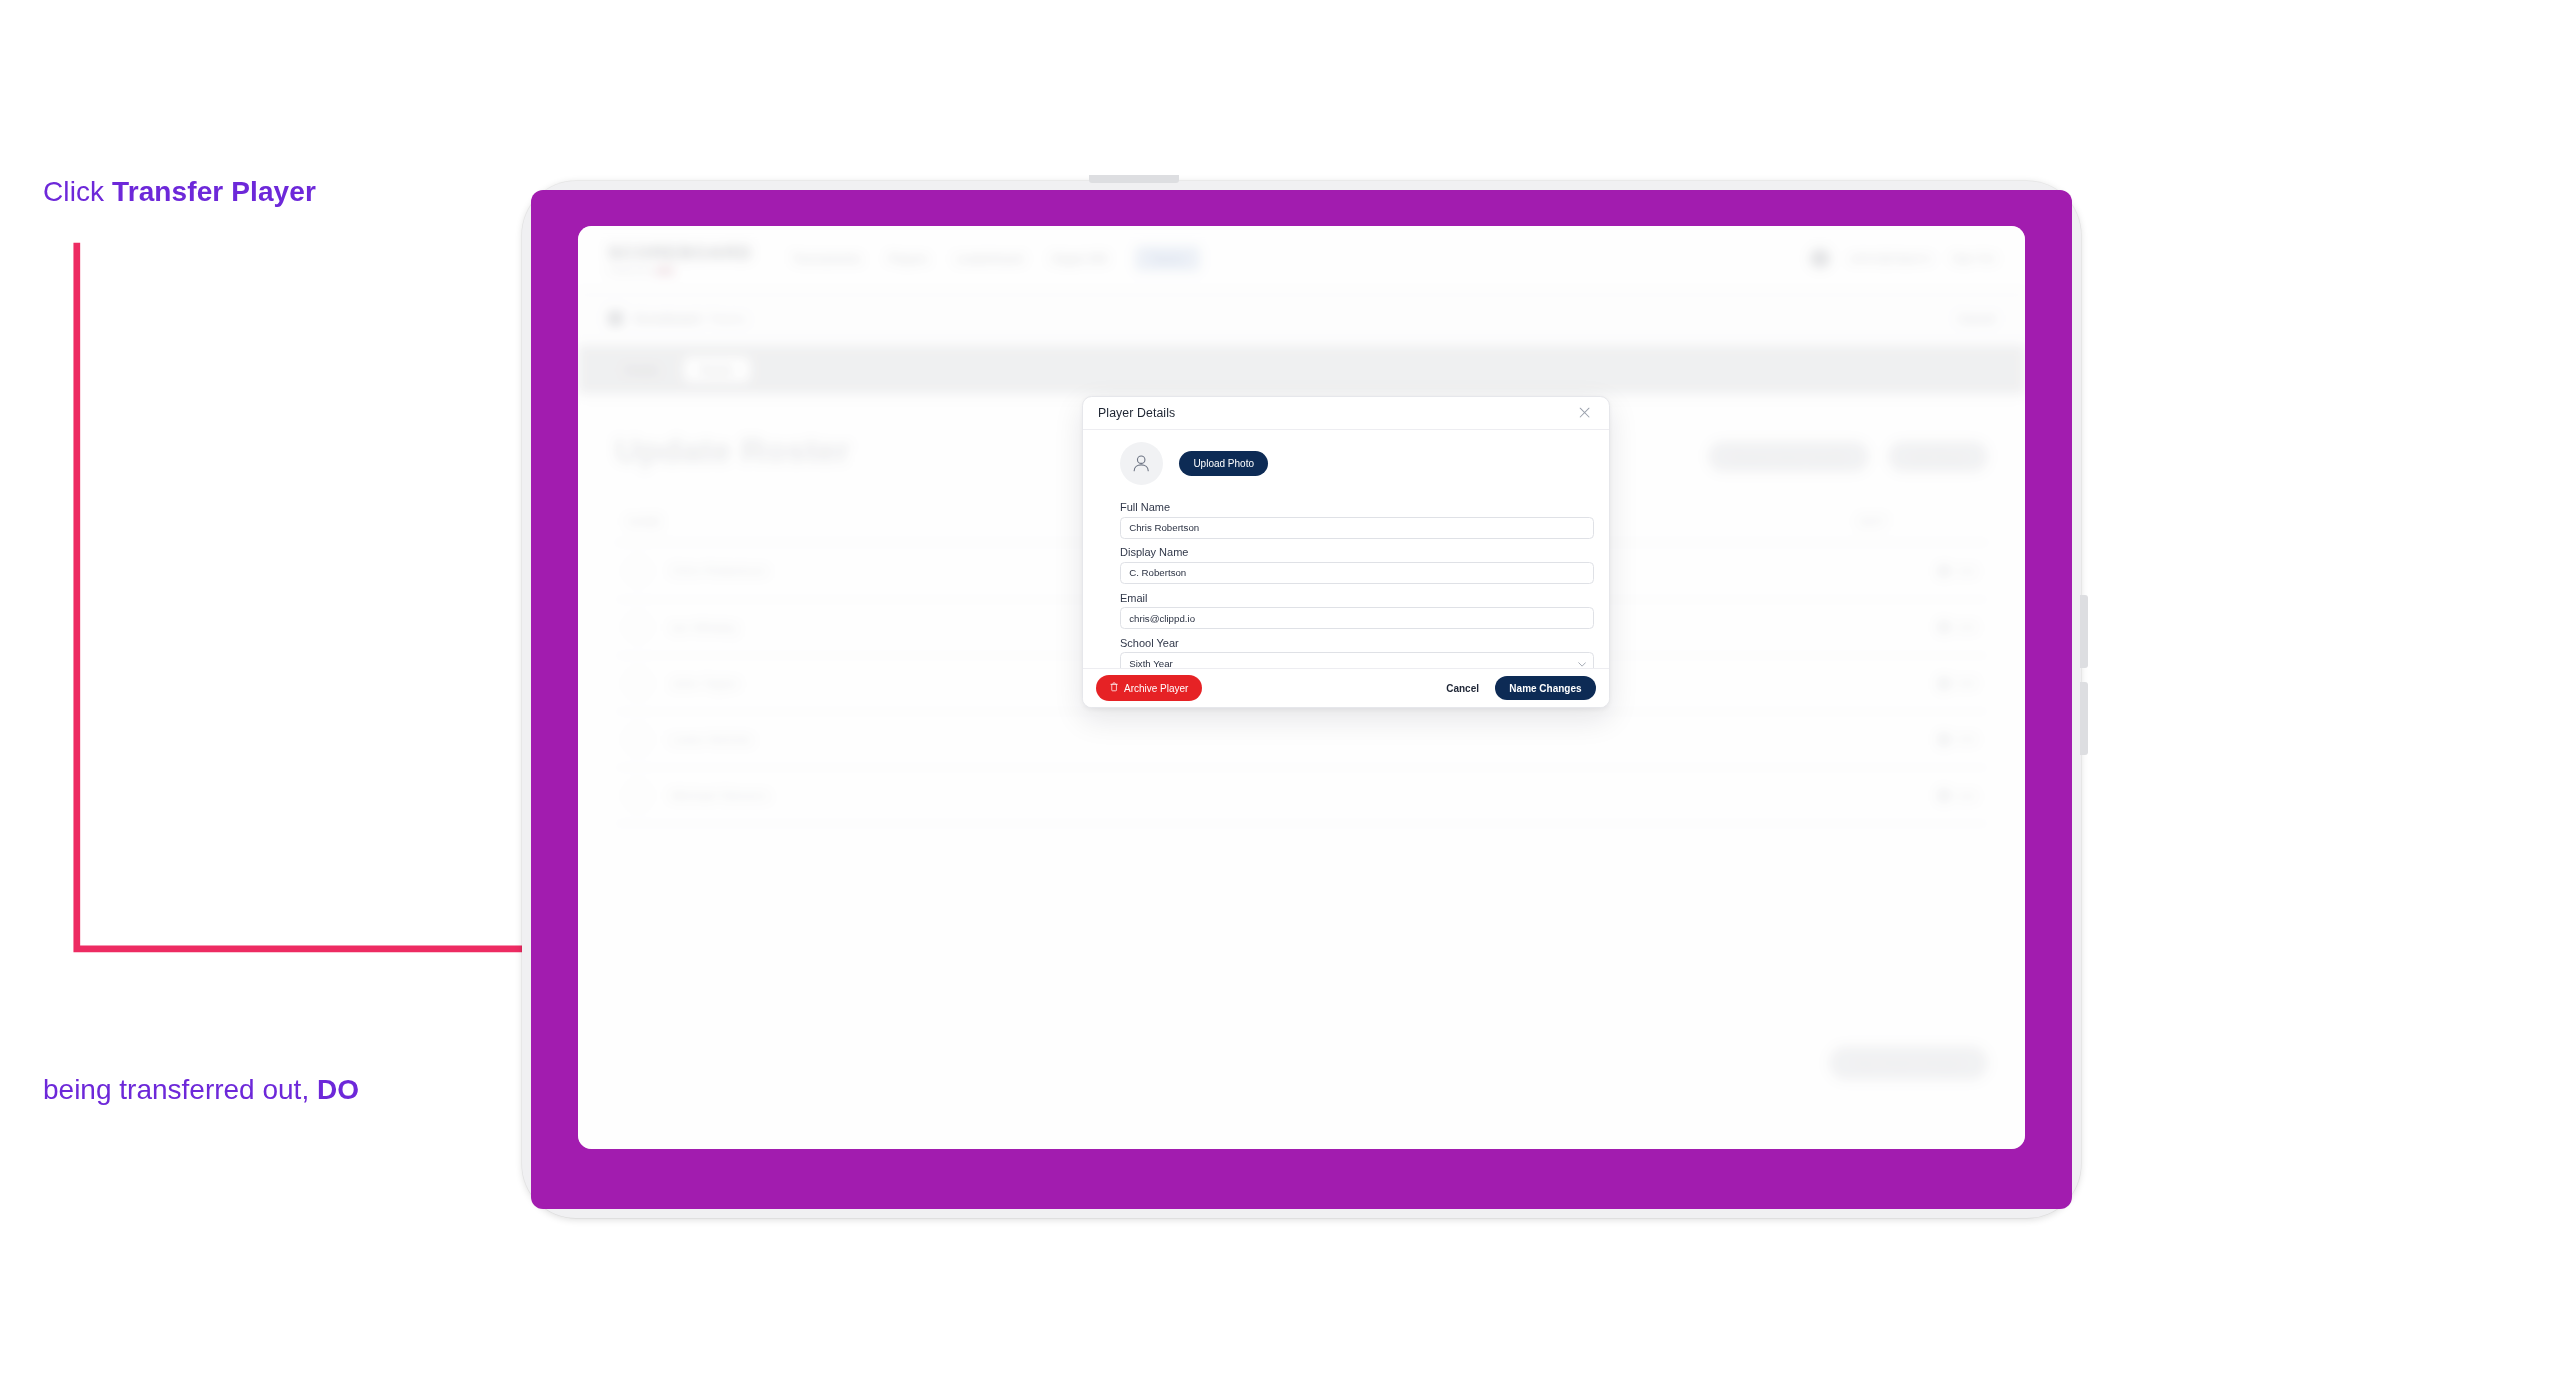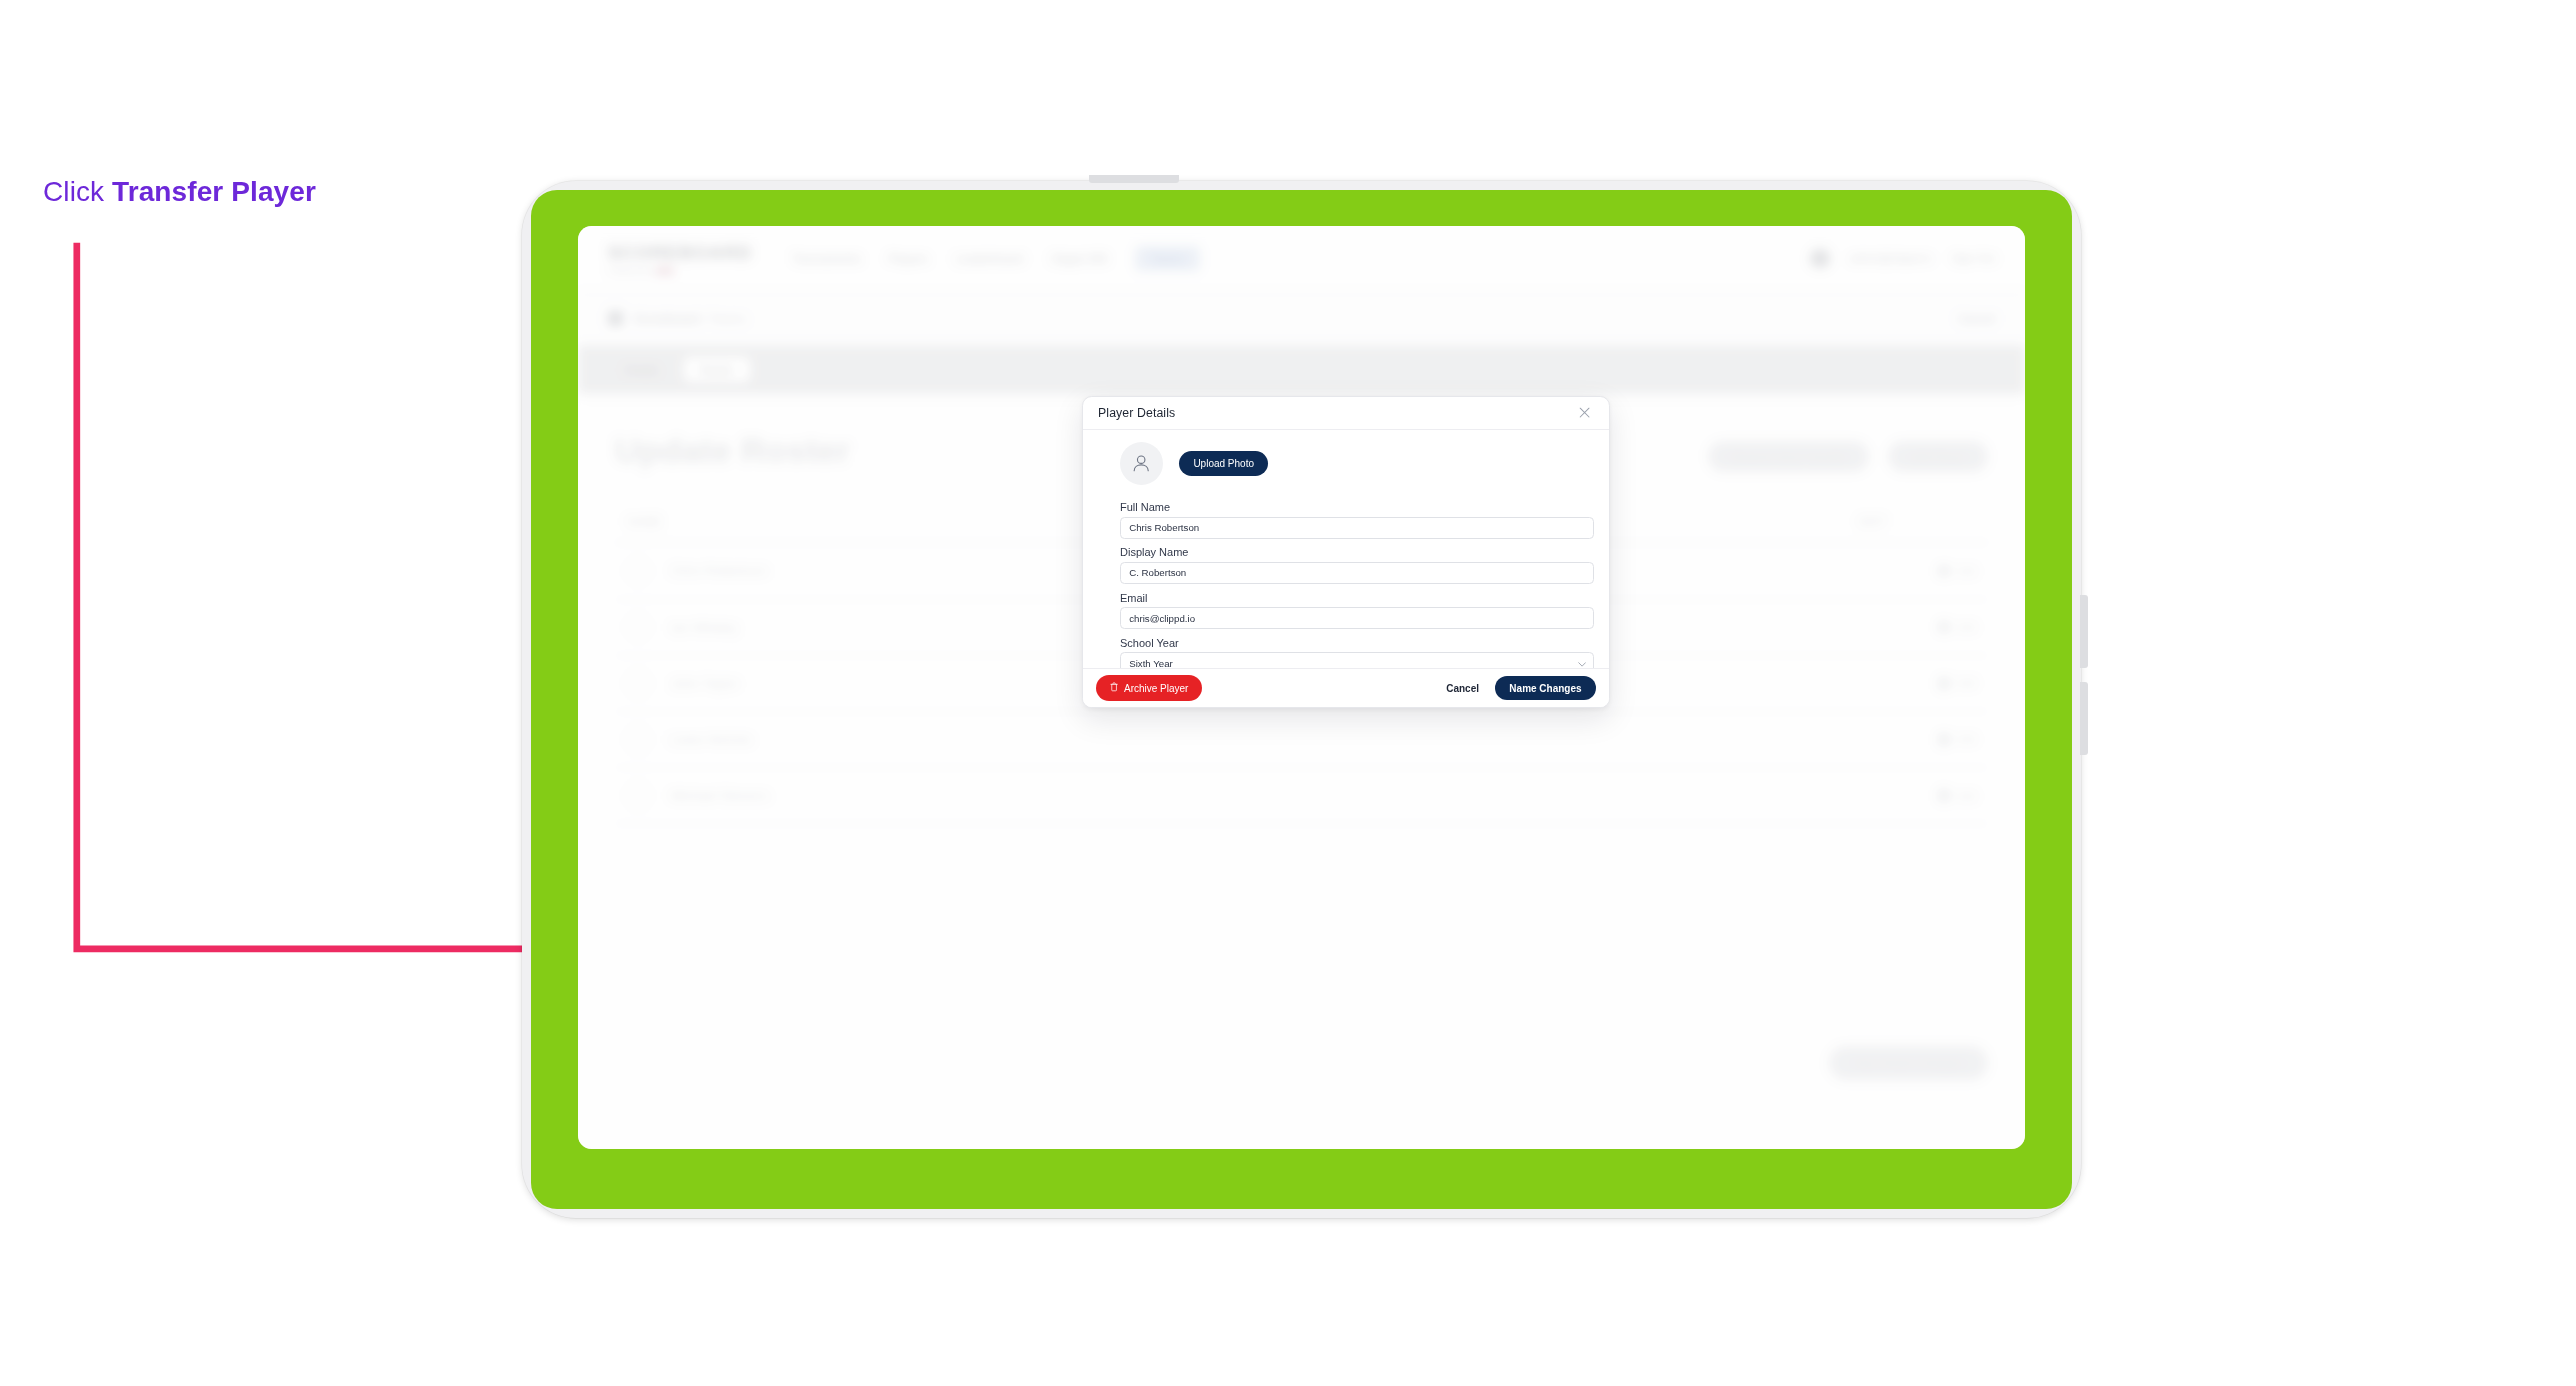--- a/index.html
+++ b/index.html
@@ -19,21 +19,21 @@
 
   
   #tablet{
     position:absolute; left:522px; top:181px; width:1559px; height:1037px;
     background:#f0f0f2;
     border-radius:54px;
     box-shadow:0 1.5px 7.5px rgba(0,0,0,.13), 0 0 0 0.7px rgba(0,0,0,.06);
   }
   #tablet-inner{
     position:absolute; left:9px; top:9px; right:9px; bottom:9px;
-    background:#84cc16; border-radius:26px;
+    background:#a21caf; border-radius:12px;
   }
   #screen{
     position:absolute; left:47px; top:36px; right:47px; bottom:60px;
     background:#ffffff; border-radius:13.4px; overflow:hidden;
   }
   .hwbtn{ position:absolute; background:#dddee1; border-radius:2.2px; }
   #btn-power{ left:567px; top:-6px; width:90px; height:7.5px; border-radius:0 0 3px 3px; }
   #btn-vol1{ right:-6.7px; top:414px; width:7.5px; height:73px; border-radius:0 3px 3px 0; }
   #btn-vol2{ right:-6.7px; top:501px; width:7.5px; height:73px; border-radius:0 3px 3px 0; }
 
@@ -142,20 +142,21 @@
   </div>
 
   <div id="arrow-wrap">
     <svg width="1044" height="1000" viewBox="0 0 1400 1340" fill="none" xmlns="http://www.w3.org/2000/svg">
       <path d="M103 325 L103 1272 L1337 1272" stroke="#ED2B62" stroke-width="9" fill="none" stroke-linecap="butt"></path>
       <path d="M1308 1245 L1346 1272 L1308 1299" stroke="#ED2B62" stroke-width="9" fill="none" stroke-linecap="round" stroke-linejoin="round"></path>
     </svg>
   </div>
 
   <div class="annot" id="annot-bottom">
+    <div><span>being transferred out, </span><b>DO</b></div>
   </div>
 
   <div id="tablet">
     <div class="hwbtn" id="btn-power"></div>
     <div class="hwbtn" id="btn-vol1"></div>
     <div class="hwbtn" id="btn-vol2"></div>
 
     <div id="tablet-inner">
       <div id="screen">
 

